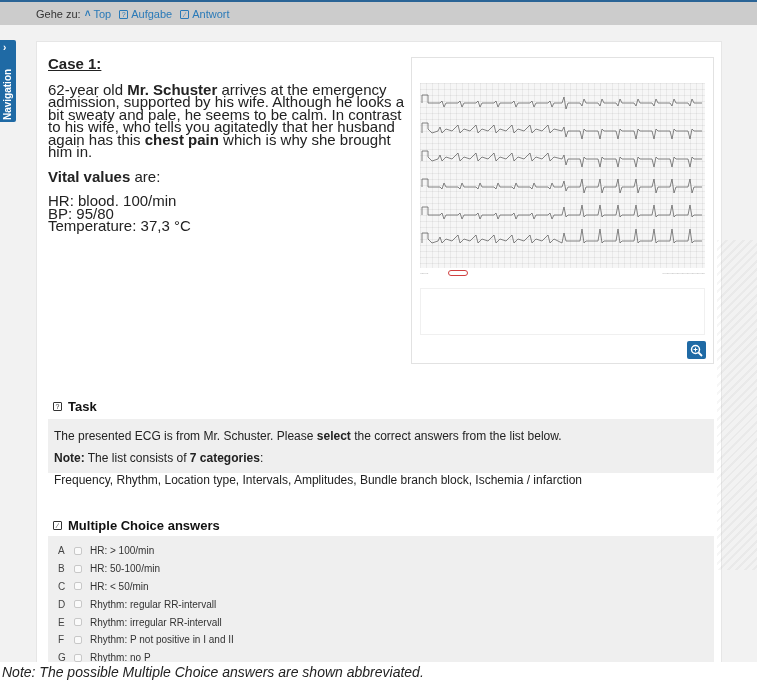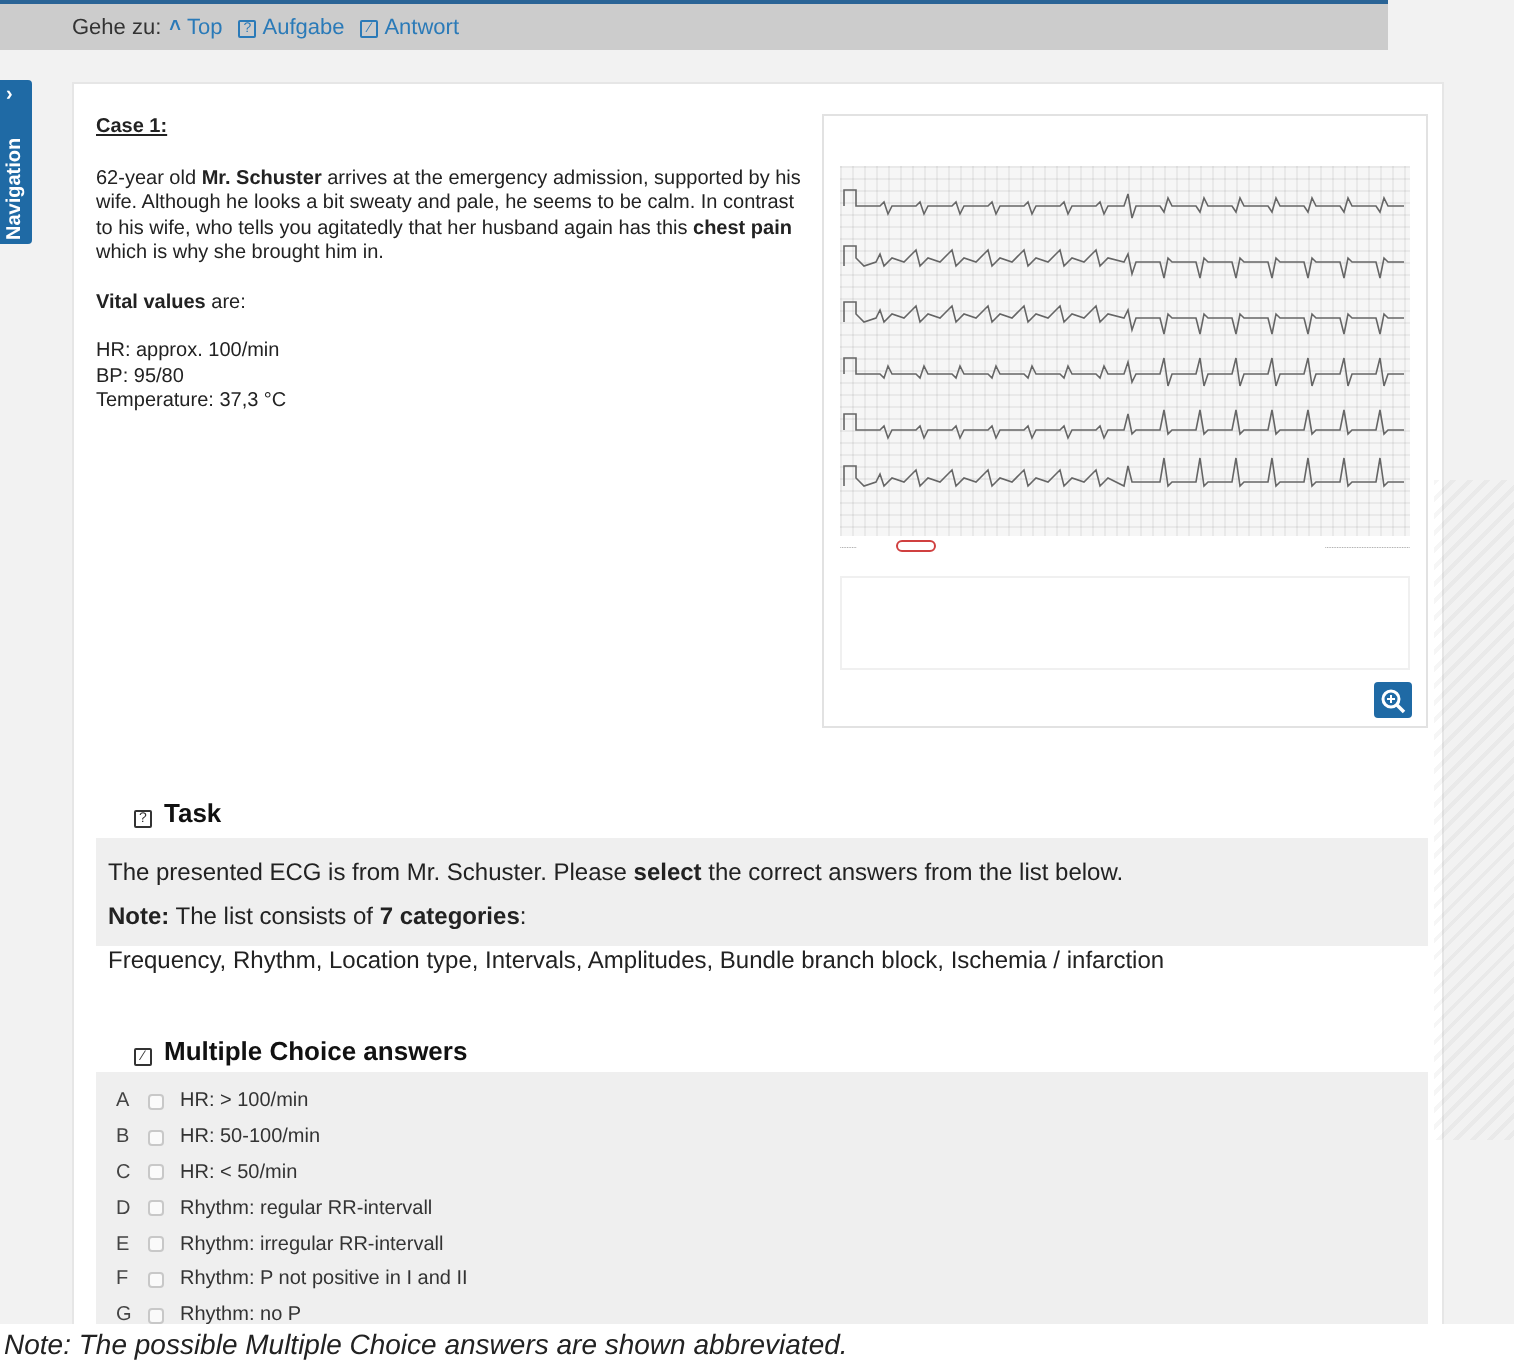--- a/index.html
+++ b/index.html
@@ -5,52 +5,52 @@
   * { box-sizing: border-box; margin: 0; padding: 0; }
   html, body { width: 757px; height: 681px; overflow: hidden; background: #ffffff; }
   body { font-family: "Liberation Sans", sans-serif; color: #222; position: relative; }
 
   .page { position: absolute; left: 0; top: 0; width: 757px; height: 662px; background: #f2f2f2; overflow: hidden; }
   .page::after {
     content: ""; position: absolute; right: 0; top: 240px; width: 40px; height: 330px;
     background: repeating-linear-gradient(135deg, rgba(0,0,0,0.035) 0 2px, transparent 2px 6px);
   }
 
-  .topbar { position: absolute; left: 0; top: 0; width: 694px; height: 25px; background: #cccccc; border-top: 2px solid #2a6496; }
+  .topbar { position: absolute; left: 0; top: 0; width: 757px; height: 25px; background: #cccccc; border-top: 2px solid #2a6496; }
   .goto { position: absolute; left: 36px; top: 6px; font-size: 11px; color: #333; display: flex; align-items: center; gap: 4px; }
   .goto a { color: #2a7ab8; text-decoration: none; display: inline-flex; align-items: center; gap: 3px; margin-right: 4px; cursor: pointer; }
   .ico-sm { display: inline-flex; align-items: center; justify-content: center; width: 9px; height: 9px; border: 1px solid #2a7ab8; border-radius: 1px; font-size: 7px; line-height: 1; color: #2a7ab8; }
 
   .navtab { position: absolute; left: 0; top: 40px; width: 16px; height: 82px; background: #1f6aa5; border-radius: 0 2px 2px 0; cursor: pointer; }
   .navtab .chev { position: absolute; left: 3px; top: 2px; color: #fff; font-size: 10px; font-weight: bold; }
   .navtab .navlabel { position: absolute; left: 2px; top: 16px; width: 12px; height: 64px; writing-mode: vertical-rl; transform: rotate(180deg); color: #fff; font-size: 10px; font-weight: bold; text-align: left; }
 
   .content { position: absolute; left: 36px; top: 41px; width: 686px; height: 640px; background: #ffffff; border: 1px solid #e6e6e6; }
 
-  .case { position: absolute; left: 11px; top: 16px; width: 360px; font-size: 10px; line-height: 12.5px; color: #222; }
+  .case { position: absolute; left: 11px; top: 16px; width: 360px; font-size: 15px; line-height: 12.5px; color: #222; }
   .case .title { font-weight: bold; text-decoration: underline; margin-bottom: 13px; }
   .case p { margin-bottom: 12px; }
   .case b { font-weight: bold; }
 
   .figure { position: absolute; left: 374px; top: 15px; width: 303px; height: 307px; border: 1px solid #e2e2e2; background: #fff; }
   .ecg { position: absolute; left: 8px; top: 25px; width: 285px; height: 185px;
     background-color: #f6f6f6;
     background-image:
       linear-gradient(rgba(0,0,0,0.05) 1px, transparent 1px),
       linear-gradient(90deg, rgba(0,0,0,0.05) 1px, transparent 1px);
     background-size: 6px 6px; }
   .ecg svg { position: absolute; left: 0; top: 0; }
   .ecg-footer { position: absolute; left: 8px; top: 212px; width: 285px; height: 8px; font-size: 3px; color: #555; }
   .ecg-footer .l { position: absolute; left: 0; top: 1px; }
   .ecg-footer .badge { position: absolute; left: 28px; top: 0; width: 20px; height: 6px; border: 1px solid #d04040; border-radius: 3px; color: #d04040; font-size: 3px; text-align: center; line-height: 4px; }
   .ecg-footer .r { position: absolute; right: 0; top: 1px; }
   .caption-box { position: absolute; left: 8px; top: 230px; width: 285px; height: 47px; border: 1px solid #f0f0f0; }
   .zoom-btn { position: absolute; left: 275px; top: 283px; width: 19px; height: 18px; background: #1f6aa5; border-radius: 2px; cursor: pointer; display: flex; align-items: center; justify-content: center; }
 
-  .section-head { position: absolute; left: 30px; font-size: 13px; font-weight: bold; color: #111; display: flex; align-items: flex-end; gap: 6px; }
+  .section-head { position: absolute; left: 16px; font-size: 13px; font-weight: bold; color: #111; display: flex; align-items: center; gap: 6px; }
   .sq-ico { display: inline-flex; align-items: center; justify-content: center; width: 9px; height: 9px; border: 1px solid #333; border-radius: 1px; font-size: 7px; color: #333; font-weight: normal; }
 
   .task-box { position: absolute; left: 11px; top: 377px; width: 666px; height: 54px; background: #efefef; padding: 6px 6px 0 6px; font-size: 12px; color: #222; }
   .task-box div { line-height: 22px; }
   .task-box b { font-weight: bold; }
 
   .mc-box { position: absolute; left: 11px; top: 494px; width: 666px; height: 146px; background: #efefef; padding: 6px 0 0 10px; }
   .mc-row { display: flex; align-items: center; height: 17.8px; font-size: 10px; color: #333; }
   .mc-row .letter { width: 16px; color: #444; }
   .mc-row .cb { width: 8px; height: 8px; border: 1px solid #c8c8c8; border-radius: 2px; background: #fafafa; margin-right: 8px; cursor: pointer; }
@@ -85,21 +85,21 @@
     <span class="navlabel">Navigation</span>
   </div>
 
   <div class="content">
 
     <div class="case">
       <div class="title">Case 1:</div>
       <p><span>62-year old </span><b>Mr. Schuster</b><span> arrives at the emergency admission, supported by his wife. Although he looks a bit sweaty and pale, he seems to be calm. In contrast to his wife, who tells you agitatedly that her husband again has this </span><b>chest pain</b><span> which is why she brought him in.</span></p>
       <p><b>Vital values</b><span> are:</span></p>
       <div>
-        <div>HR: approx. 100/min</div>
+        <div>HR: blood. 100/min</div>
         <div>BP: 95/80</div>
         <div>Temperature: 37,3 °C</div>
       </div>
     </div>
 
     <div class="figure">
       <div class="ecg">
         <svg width="285" height="185" viewBox="0 0 285 185">
           <g fill="none" stroke="#666" stroke-width="0.8">
             <path d="M2 20 L2 12 L8 12 L8 20 L20 20 L22 18 L24 24 L26 20 L38 20 L40 18 L42 24 L44 20 L56 20 L58 18 L60 24 L62 20 L74 20 L76 18 L78 24 L80 20 L92 20 L94 18 L96 24 L98 20 L110 20 L112 18 L114 24 L116 20 L128 20 L130 18 L132 24 L134 20 L142 20 L144 14 L146 26 L148 20 L160 20 L162 23 L164 16 L166 20 L178 20 L180 23 L182 16 L184 20 L196 20 L198 23 L200 16 L202 20 L214 20 L216 23 L218 16 L220 20 L232 20 L234 23 L236 16 L238 20 L250 20 L252 23 L254 16 L256 20 L268 20 L270 23 L272 16 L274 20 L282 20"></path>

